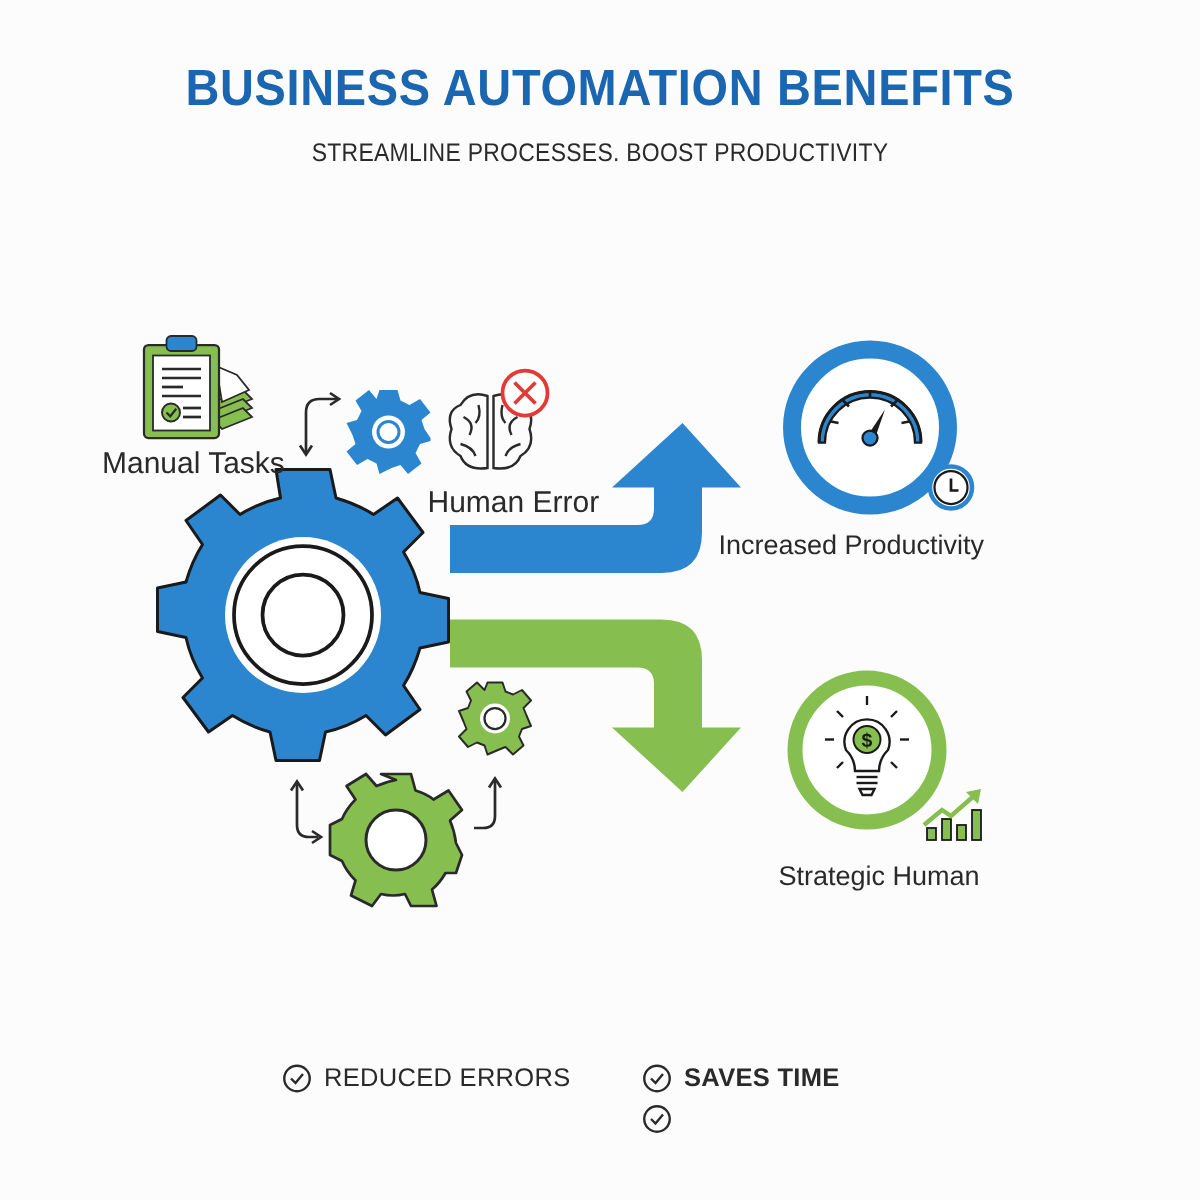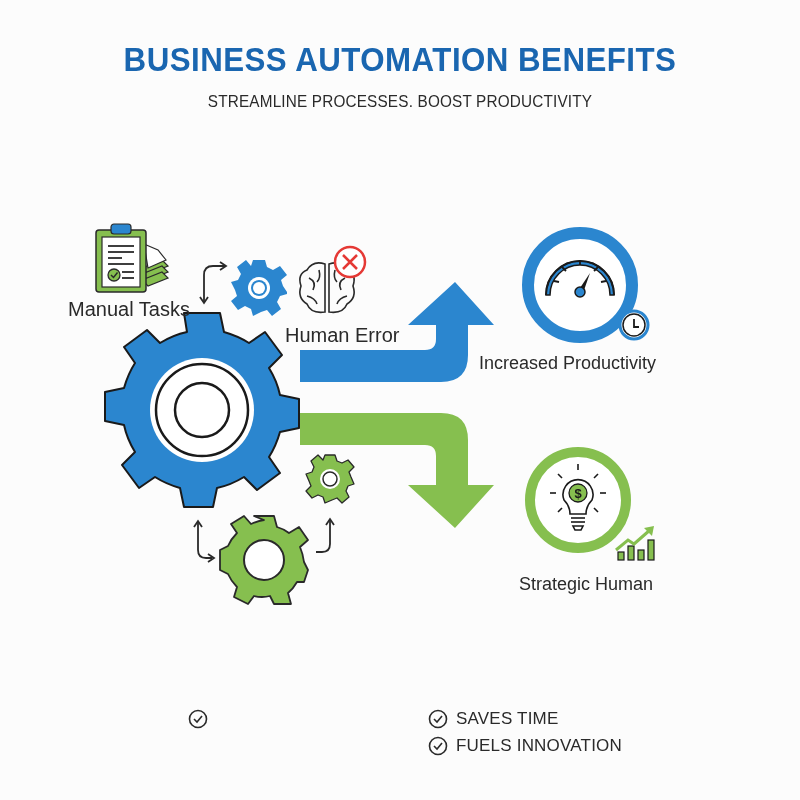--- a/index.html
+++ b/index.html
@@ -173,27 +173,27 @@
 <div class="label" style="left:68px; top:298px;">Manual Tasks</div>
 <div class="label" style="left:285px; top:324px;">Human Error</div>
 <div class="label lg" style="left:479px; top:353px;">Increased Productivity</div>
 <div class="label lg" style="left:519px; top:574px;">Strategic Human</div>
 
 <div class="footer-item" style="left:188px; top:709px;">
   <svg viewBox="0 0 20 20">
     <circle cx="10" cy="10" r="8.5" fill="none" stroke="#2a2a2a" stroke-width="1.6"></circle>
     <path d="M6 10 L9 13 L14 7" fill="none" stroke="#2a2a2a" stroke-width="1.6"></path>
   </svg>
+  <span>REDUCED ERRORS</span>
 </div>
-<div class="footer-item" style="left:428px; top:709px;">
+<div class="footer-item" style="left:428px; top:709px;font-weight:bold;">
   <svg viewBox="0 0 20 20">
     <circle cx="10" cy="10" r="8.5" fill="none" stroke="#2a2a2a" stroke-width="1.6"></circle>
     <path d="M6 10 L9 13 L14 7" fill="none" stroke="#2a2a2a" stroke-width="1.6"></path>
   </svg>
   <span>SAVES TIME</span>
 </div>
 <div class="footer-item" style="left:428px; top:736px;">
   <svg viewBox="0 0 20 20">
     <circle cx="10" cy="10" r="8.5" fill="none" stroke="#2a2a2a" stroke-width="1.6"></circle>
     <path d="M6 10 L9 13 L14 7" fill="none" stroke="#2a2a2a" stroke-width="1.6"></path>
   </svg>
-  <span>FUELS INNOVATION</span>
 </div>
 
 </body></html>

